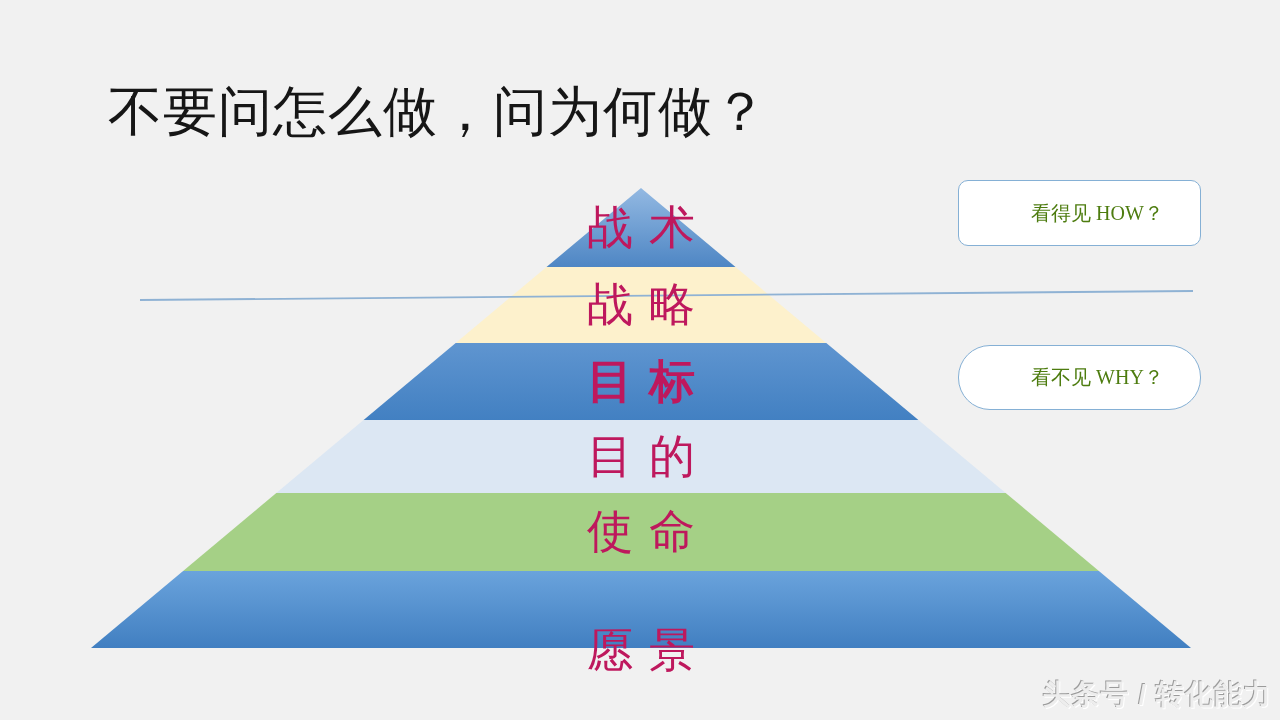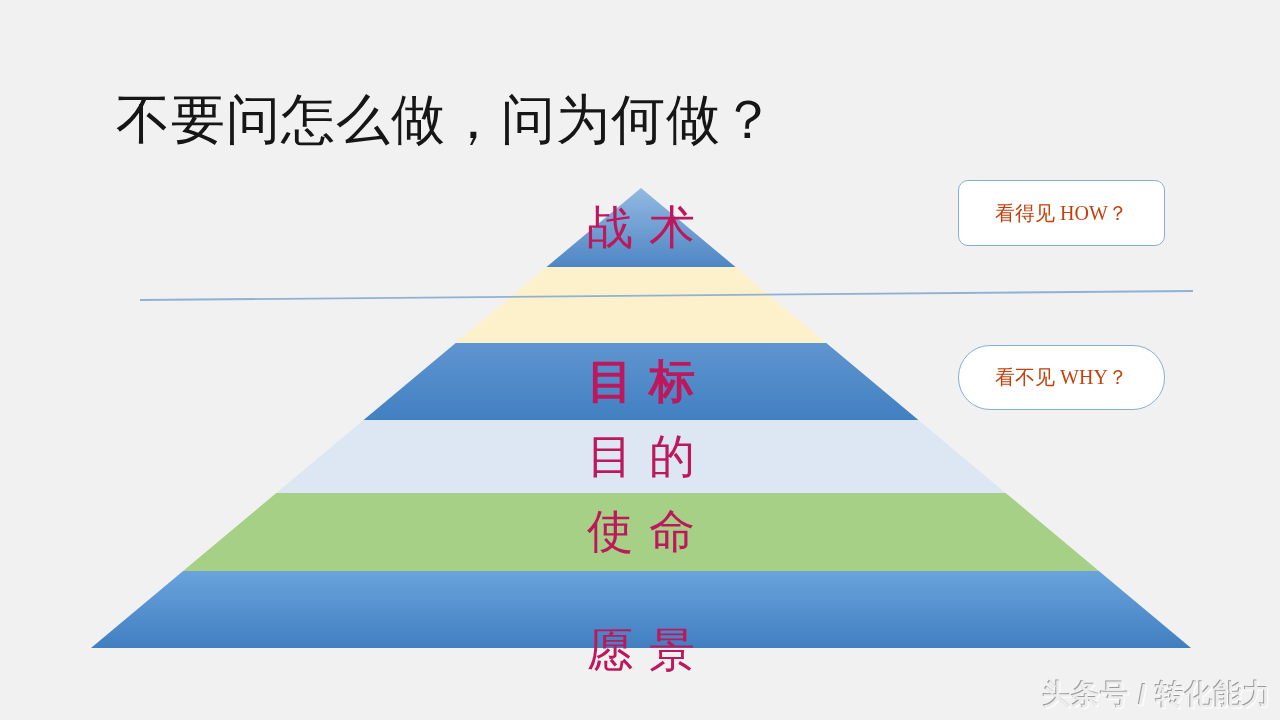--- a/index.html
+++ b/index.html
@@ -10,21 +10,21 @@
     width: 1280px;
     height: 720px;
     background: #f1f1f1;
     overflow: hidden;
   }
 
   .title {
     position: absolute;
     left: 98px;
     top: 66px;
-    margin: 18px;
+    margin: 10px;
     font-size: 54px;
     font-weight: 300;
     letter-spacing: 1px;
     color: #161616;
     font-family: "Liberation Sans", sans-serif;
     white-space: nowrap;
   }
 
   .pyramid {
     position: absolute;
@@ -76,23 +76,24 @@
     left: 958px;
     width: 205px;
     background: #ffffff;
     border: 1.5px solid #85b0d5;
     border-radius: 10px;
     display: flex;
     align-items: center;
     justify-content: center;
     font-family: "Liberation Serif", serif;
     font-size: 20px;
-    color: #c2410c;
+    color: #4d7c0f;
     z-index: 4;
     white-space: nowrap;
+    padding-left: 36px;
   }
   .callout-how { top: 180px; height: 64px; }
   .callout-why { top: 345px; height: 63px; border-radius: 32px; }
 
   .watermark {
     position: absolute;
     right: 8px;
     bottom: 6px;
     font-size: 28px;
     font-weight: bold;
@@ -113,20 +114,21 @@
 
   <div class="pyramid">
     <div class="layer layer-1" style="background: linear-gradient(rgb(147, 185, 226) 0%, rgb(78, 134, 196) 100%);"></div>
     <div class="layer layer-2" style="background: rgb(253, 241, 204);"></div>
     <div class="layer layer-3" style="background: linear-gradient(rgb(95, 149, 208) 0%, rgb(66, 128, 194) 100%);"></div>
     <div class="layer layer-4" style="background: rgb(220, 231, 243);"></div>
     <div class="layer layer-5" style="background: rgb(165, 208, 134);"></div>
     <div class="layer layer-6" style="background: linear-gradient(rgb(106, 163, 220) 0%, rgb(65, 127, 193) 100%);"></div>
 
     <div class="layer-label label-1">战术</div>
+    <div class="layer-label label-2">战略</div>
     <div class="layer-label label-3">目标</div>
     <div class="layer-label label-5">使命</div>
     <div class="layer-label label-4">目的</div>
     <div class="layer-label label-6">愿景</div>
   </div>
 
   <svg class="divider-svg" viewBox="0 0 1280 720" aria-hidden="true">
     <line x1="140" y1="300" x2="1193" y2="291" stroke-width="1.8" stroke="#8fb2d4"></line>
   </svg>
 

